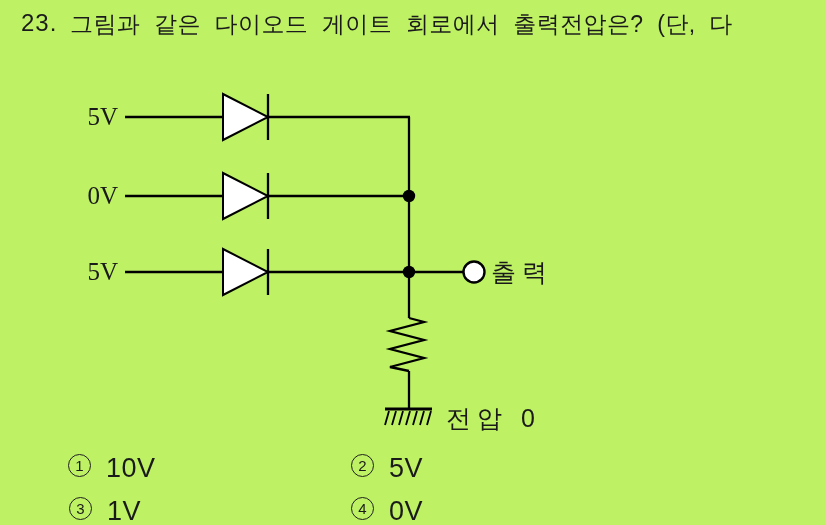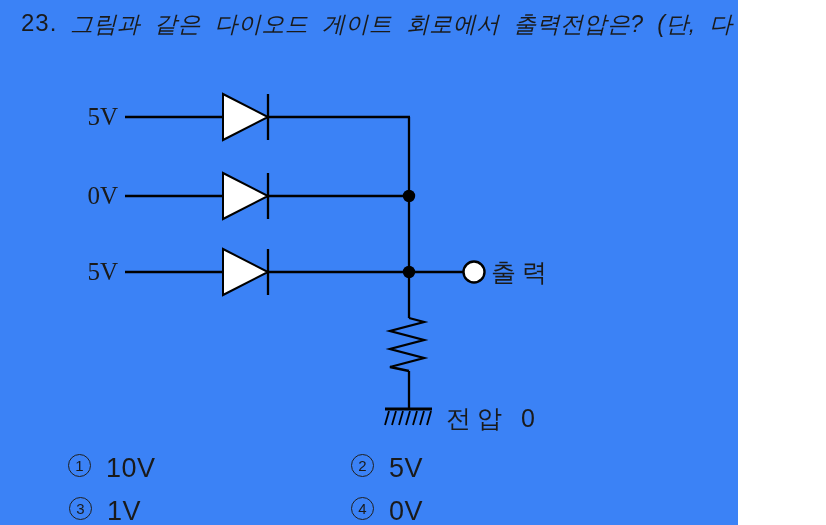--- a/index.html
+++ b/index.html
@@ -1,20 +1,20 @@
 <!DOCTYPE html>
 <html><head>
 <meta charset="utf-8">
 <style>
   html, body { margin: 0; padding: 0; }
   .page {
     position: relative;
-    width: 738px;
+    width: 826px;
     height: 525px;
-    background: #3b82f6;
+    background: #bef264;
     overflow: hidden;
     font-family: "Liberation Sans", "DejaVu Sans", sans-serif;
     color: #1a1a1a;
   }
 
   
   .q-num {
     position: absolute;
     left: 21px;
     top: 9px;
@@ -23,21 +23,21 @@
     white-space: nowrap;
   }
   .q-line {
     position: absolute;
     left: 70px;
     font-size: 23px;
     word-spacing: 7px;
     letter-spacing: 0.4px;
     white-space: nowrap;
   }
-  .q-line1 { top: 9px; font-style: italic; }
+  .q-line1 { top: 9px; }
   .q-line2 { top: 37px; }
 
   
   .circuit {
     position: absolute;
     left: 0;
     top: 0;
     width: 826px;
     height: 525px;
   }

